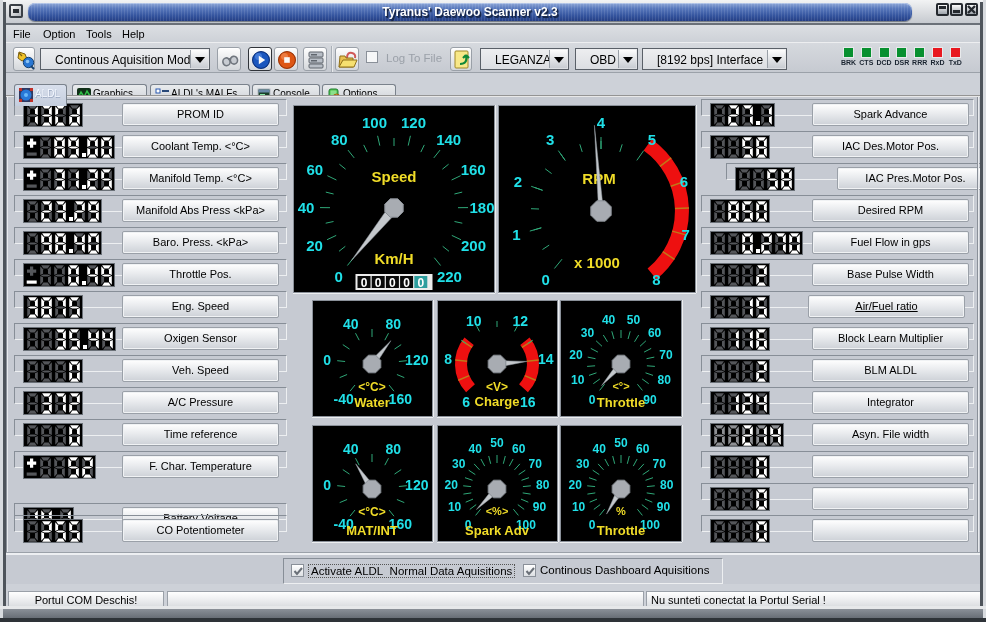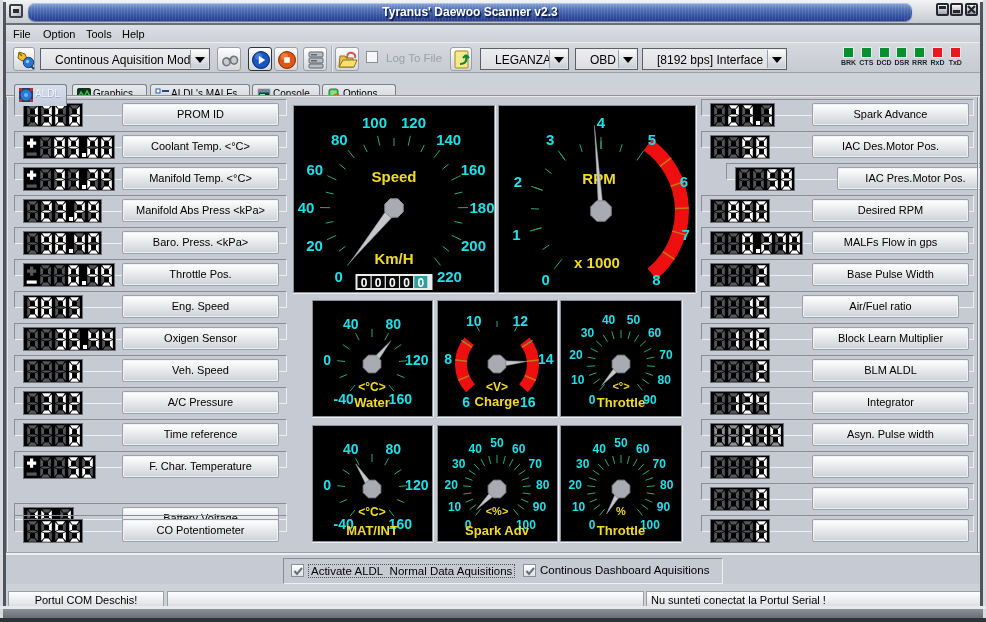--- a/index.html
+++ b/index.html
@@ -1129,21 +1129,21 @@
               <polygon points="1.3,0.3 11.7,0.3 9.0,3.6 4.0,3.6" fill="#FFFFFF"></polygon>
               <polygon points="0.3,1.3 3.6,4.3 3.6,8.7 0.3,10.1" fill="#FFFFFF"></polygon>
               <polygon points="12.7,1.3 12.7,10.1 9.4,8.7 9.4,4.3" fill="#FFFFFF"></polygon>
               <polygon points="0.9,10.5 4.0,9.5 9.0,9.5 12.1,10.5 9.0,11.5 4.0,11.5" fill="#54565A"></polygon>
               <polygon points="0.3,10.9 3.6,12.3 3.6,16.7 0.3,19.7" fill="#FFFFFF"></polygon>
               <polygon points="12.7,10.9 12.7,19.7 9.4,16.7 9.4,12.3" fill="#FFFFFF"></polygon>
               <polygon points="1.3,20.7 4.0,17.4 9.0,17.4 11.7,20.7" fill="#FFFFFF"></polygon>
             </g>
           </svg>
         </div>
-        <div class="lbtn" style="left:110px;">MALFs Flow in gps</div>
+        <div class="lbtn" style="left:110px;">Fuel Flow in gps</div>
       </div>
       <div class="rowp" style="left:695px; top:162px;">
         <div class="disp" style="left:8px; width:60px;">
           <svg width="60" height="23" style="display:block">
             <g transform="translate(3,1) scale(0.85,1)">
               <polygon points="1.3,0.3 11.7,0.3 9.0,3.6 4.0,3.6" fill="#54565A"></polygon>
               <polygon points="0.3,1.3 3.6,4.3 3.6,8.7 0.3,10.1" fill="#54565A"></polygon>
               <polygon points="12.7,1.3 12.7,10.1 9.4,8.7 9.4,4.3" fill="#54565A"></polygon>
               <polygon points="0.9,10.5 4.0,9.5 9.0,9.5 12.1,10.5 9.0,11.5 4.0,11.5" fill="#54565A"></polygon>
               <polygon points="0.3,10.9 3.6,12.3 3.6,16.7 0.3,19.7" fill="#54565A"></polygon>
@@ -1215,21 +1215,21 @@
               <polygon points="1.3,0.3 11.7,0.3 9.0,3.6 4.0,3.6" fill="#FFFFFF"></polygon>
               <polygon points="0.3,1.3 3.6,4.3 3.6,8.7 0.3,10.1" fill="#FFFFFF"></polygon>
               <polygon points="12.7,1.3 12.7,10.1 9.4,8.7 9.4,4.3" fill="#54565A"></polygon>
               <polygon points="0.9,10.5 4.0,9.5 9.0,9.5 12.1,10.5 9.0,11.5 4.0,11.5" fill="#FFFFFF"></polygon>
               <polygon points="0.3,10.9 3.6,12.3 3.6,16.7 0.3,19.7" fill="#54565A"></polygon>
               <polygon points="12.7,10.9 12.7,19.7 9.4,16.7 9.4,12.3" fill="#FFFFFF"></polygon>
               <polygon points="1.3,20.7 4.0,17.4 9.0,17.4 11.7,20.7" fill="#FFFFFF"></polygon>
             </g>
           </svg>
         </div>
-        <div class="lbtn" style="left:100px;">Air/Fuel ratio</div>
+        <div class="lbtn" style="left:106px;text-decoration:underline;">Air/Fuel ratio</div>
       </div>
       <div class="rowp" style="left:695px; top:226px;">
         <div class="disp" style="left:8px; width:60px;">
           <svg width="60" height="23" style="display:block">
             <g transform="translate(3,1) scale(0.85,1)">
               <polygon points="1.3,0.3 11.7,0.3 9.0,3.6 4.0,3.6" fill="#54565A"></polygon>
               <polygon points="0.3,1.3 3.6,4.3 3.6,8.7 0.3,10.1" fill="#54565A"></polygon>
               <polygon points="12.7,1.3 12.7,10.1 9.4,8.7 9.4,4.3" fill="#54565A"></polygon>
               <polygon points="0.9,10.5 4.0,9.5 9.0,9.5 12.1,10.5 9.0,11.5 4.0,11.5" fill="#54565A"></polygon>
               <polygon points="0.3,10.9 3.6,12.3 3.6,16.7 0.3,19.7" fill="#54565A"></polygon>
@@ -1396,21 +1396,21 @@
               <polygon points="1.3,0.3 11.7,0.3 9.0,3.6 4.0,3.6" fill="#8E9094"></polygon>
               <polygon points="0.3,1.3 3.6,4.3 3.6,8.7 0.3,10.1" fill="#FFFFFF"></polygon>
               <polygon points="12.7,1.3 12.7,10.1 9.4,8.7 9.4,4.3" fill="#FFFFFF"></polygon>
               <polygon points="0.9,10.5 4.0,9.5 9.0,9.5 12.1,10.5 9.0,11.5 4.0,11.5" fill="#FFFFFF"></polygon>
               <polygon points="0.3,10.9 3.6,12.3 3.6,16.7 0.3,19.7" fill="#8E9094"></polygon>
               <polygon points="12.7,10.9 12.7,19.7 9.4,16.7 9.4,12.3" fill="#FFFFFF"></polygon>
               <polygon points="1.3,20.7 4.0,17.4 9.0,17.4 11.7,20.7" fill="#8E9094"></polygon>
             </g>
           </svg>
         </div>
-        <div class="lbtn" style="left:110px;">Asyn. Pulse width</div>
+        <div class="lbtn" style="left:110px;">Asyn. File width</div>
       </div>
       <div class="rowp" style="left:695px; top:354px;">
         <div class="disp" style="left:8px; width:60px;">
           <svg width="60" height="23" style="display:block">
             <g transform="translate(3,1) scale(0.85,1)">
               <polygon points="1.3,0.3 11.7,0.3 9.0,3.6 4.0,3.6" fill="#54565A"></polygon>
               <polygon points="0.3,1.3 3.6,4.3 3.6,8.7 0.3,10.1" fill="#54565A"></polygon>
               <polygon points="12.7,1.3 12.7,10.1 9.4,8.7 9.4,4.3" fill="#54565A"></polygon>
               <polygon points="0.9,10.5 4.0,9.5 9.0,9.5 12.1,10.5 9.0,11.5 4.0,11.5" fill="#54565A"></polygon>
               <polygon points="0.3,10.9 3.6,12.3 3.6,16.7 0.3,19.7" fill="#54565A"></polygon>

